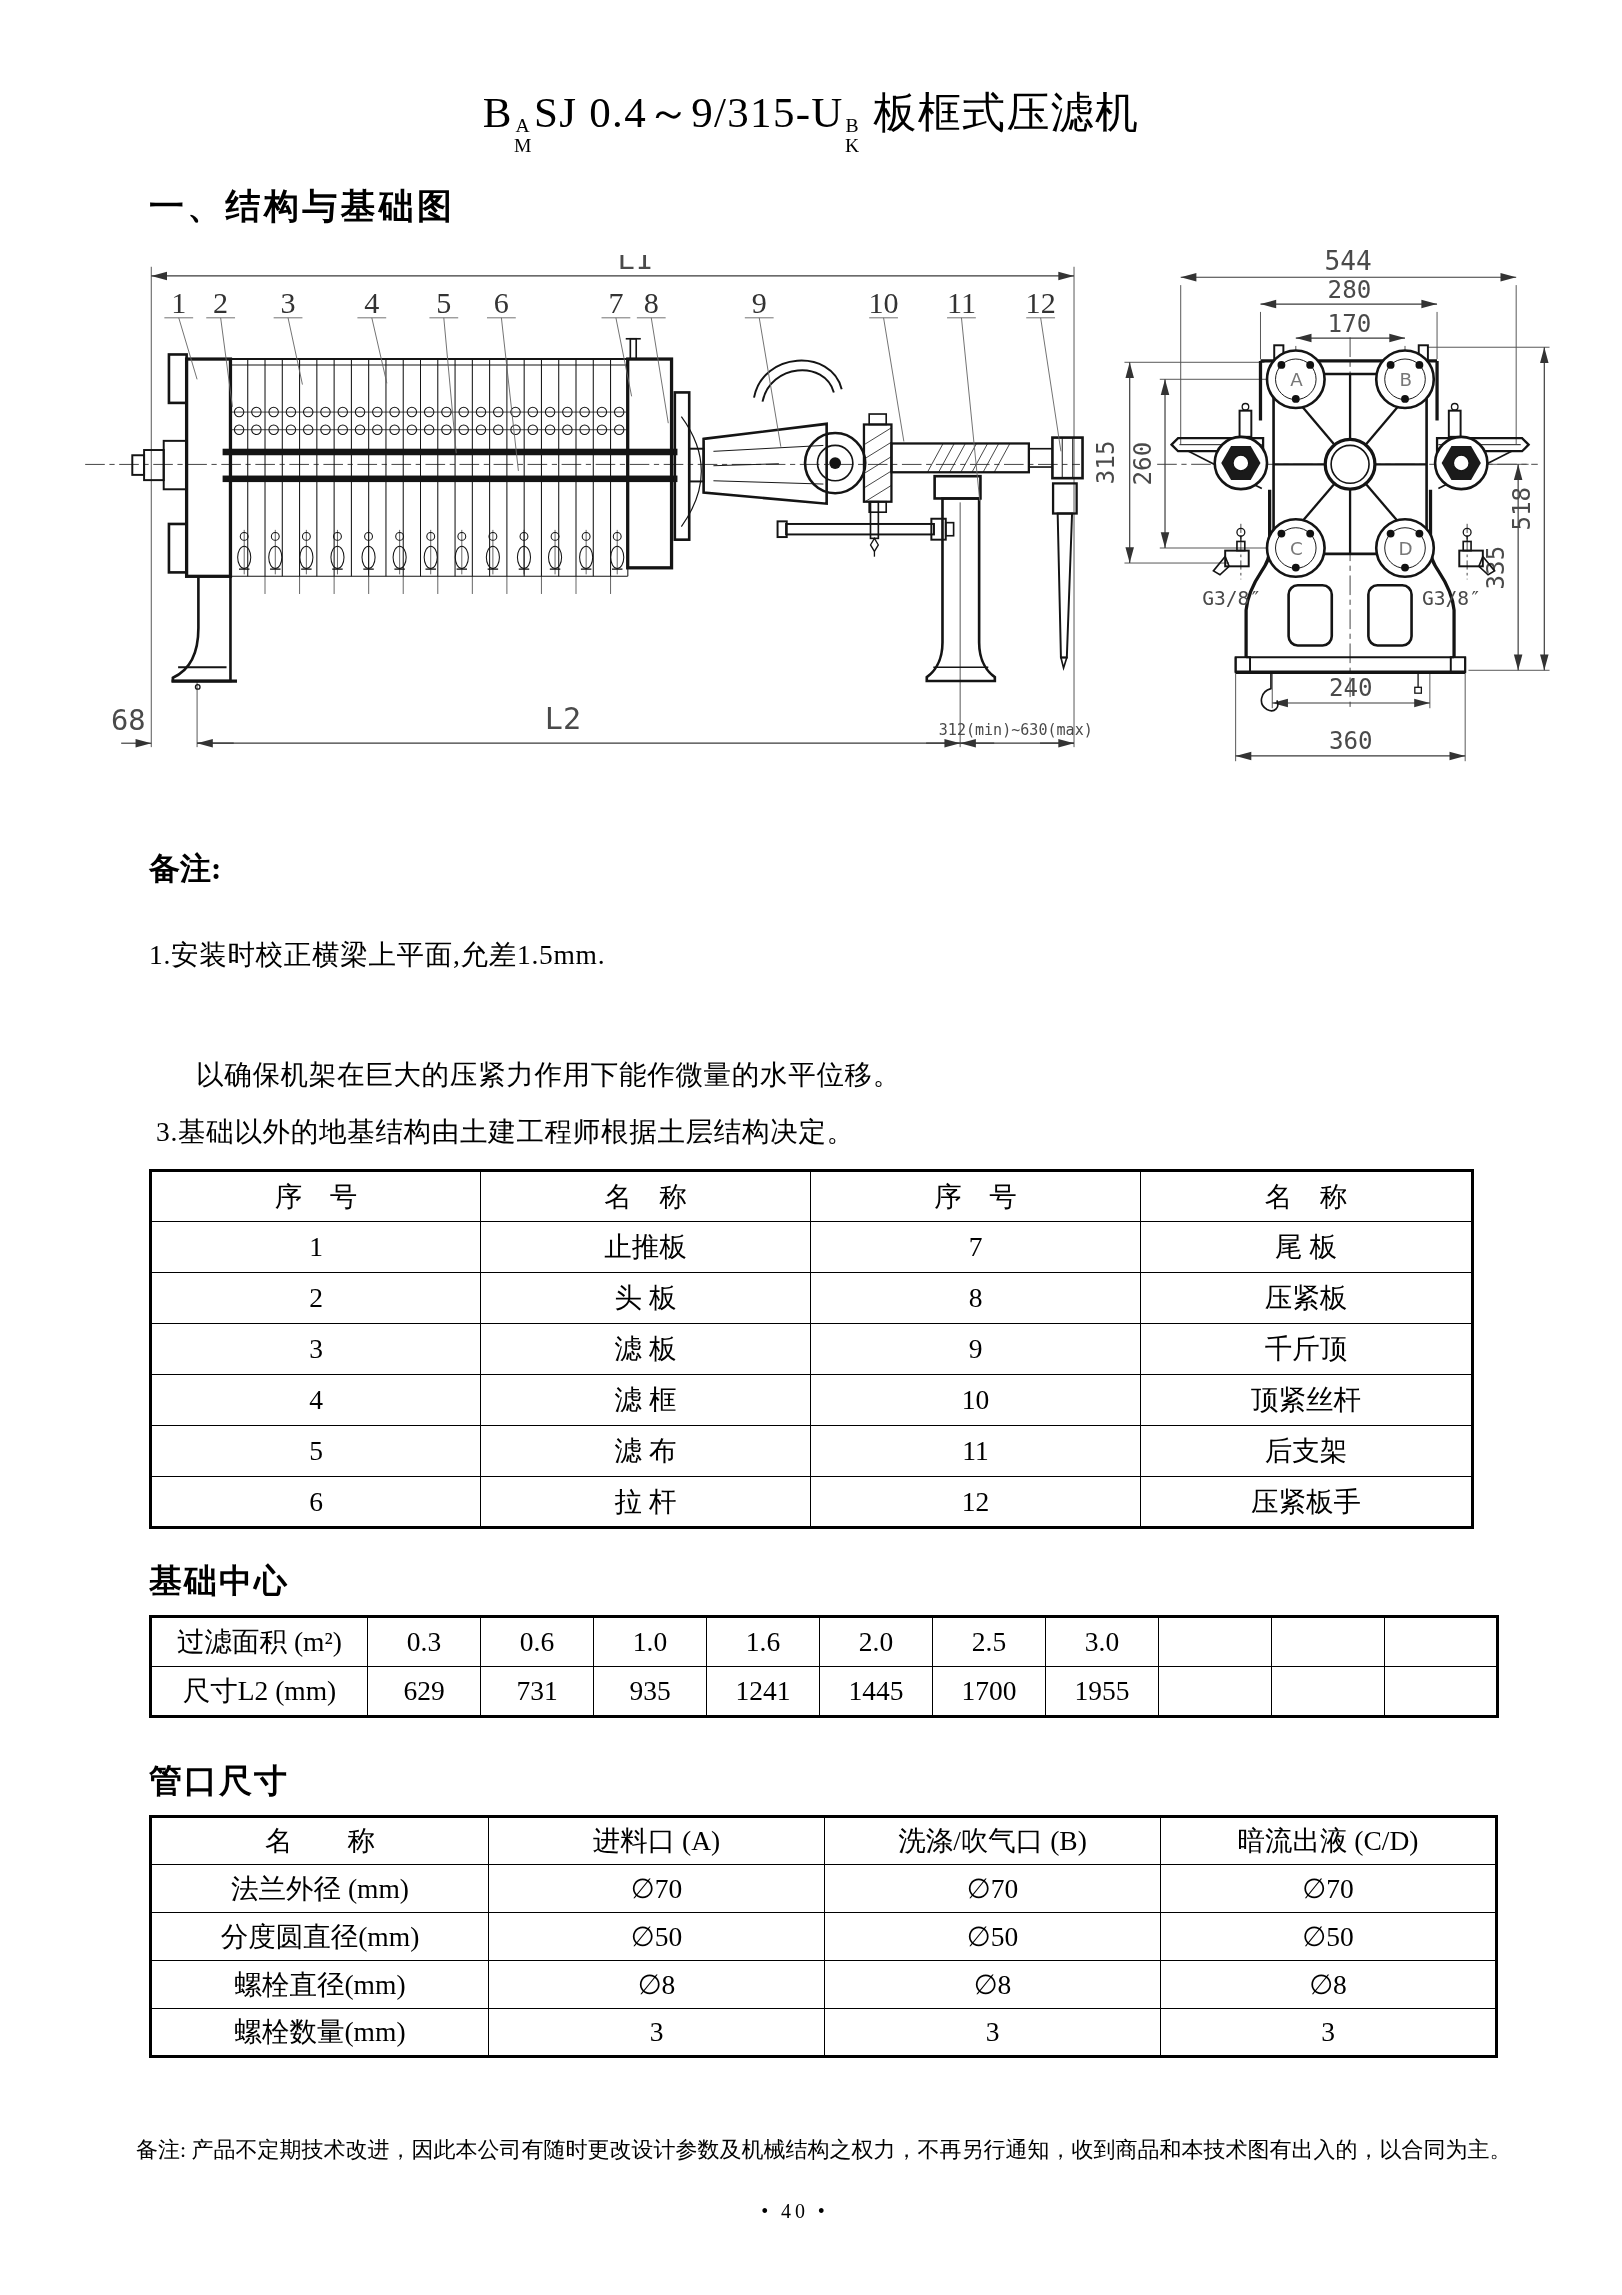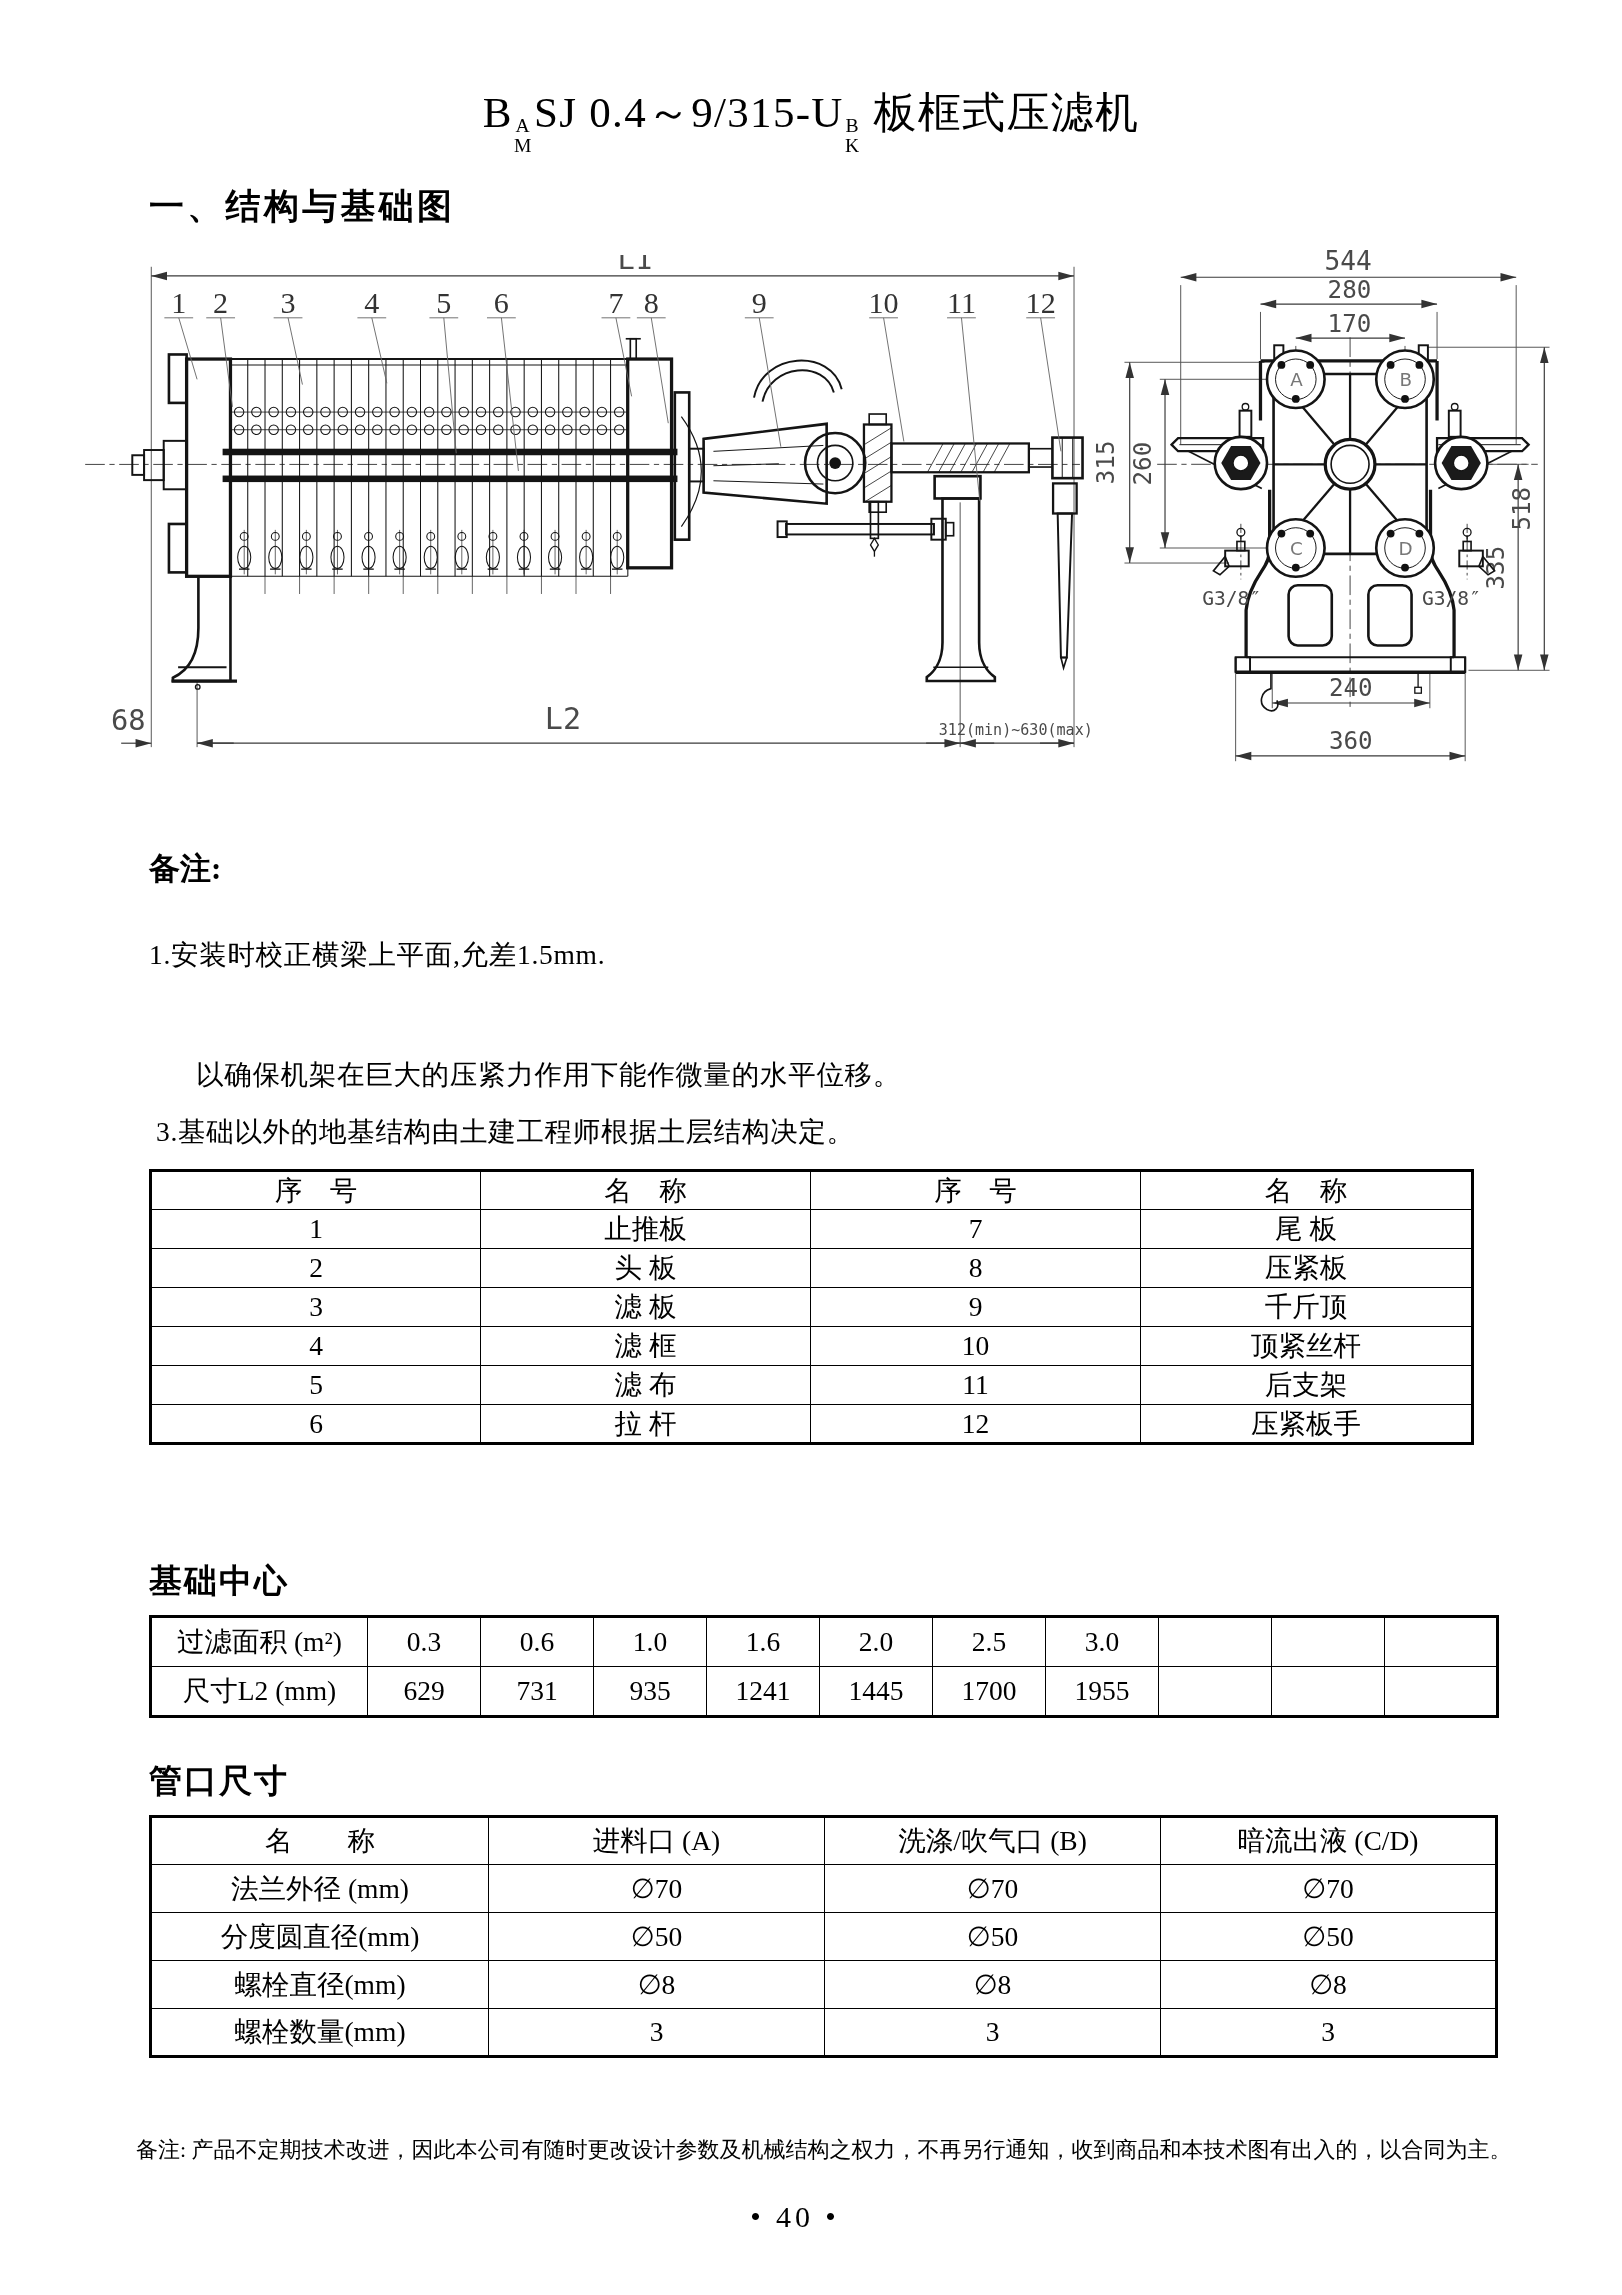--- a/index.html
+++ b/index.html
@@ -12,27 +12,27 @@
   .sec-head{top:183px;left:149px;font-size:35px;font-weight:bold;letter-spacing:3.3px;}
   .blk-head{font-size:33px;font-weight:bold;letter-spacing:2px;}
   
   .note-head{top:848px;left:149px;font-size:31px;font-weight:bold;}
   .note{font-size:27.5px;letter-spacing:0.7px;white-space:nowrap;}
   
   table{border-collapse:collapse;table-layout:fixed;}
   .tbl{border:3.9px solid #000;}
   .tbl th,.tbl td{border:1.3px solid #000;font-weight:normal;font-size:27.5px;text-align:center;
                   font-family:"Liberation Serif","DejaVu Serif",serif;padding:0;overflow:hidden;white-space:nowrap;}
-  .parts-tbl tr{height:39px;}
+  .parts-tbl tr{height:51px;}
   .fnd-tbl tr{height:50px;}
   .pipe-tbl tr{height:48px;}
   .cell-left{text-align:left;padding-left:25px;}
   
   .footnote{top:2135px;left:136px;width:1368px;font-size:22px;white-space:nowrap;}
-  .pageno{top:2200px;left:0;width:1590px;text-align:center;font-size:30px;letter-spacing:3.9px;}
+  .pageno{top:2200px;left:0;width:1590px;text-align:center;font-size:20px;letter-spacing:3.9px;}
   
   .mk{stroke:#141414;fill:none;}
   .dim{stroke:#3a3a3a;stroke-width:1.8;fill:none;}
   .ext{stroke:#555;stroke-width:1.5;fill:none;}
   .cl{stroke:#666;stroke-width:1.4;fill:none;}
   .dt{fill:#4a4a4a;font-family:"DejaVu Sans Mono","DejaVu Sans",monospace;}
   .cn{fill:#333;font-family:"Liberation Serif",serif;}
   .dash{stroke:#333;stroke-width:1.4;fill:none;stroke-dasharray:30 7 8 7;}
 </style>
 </head>

